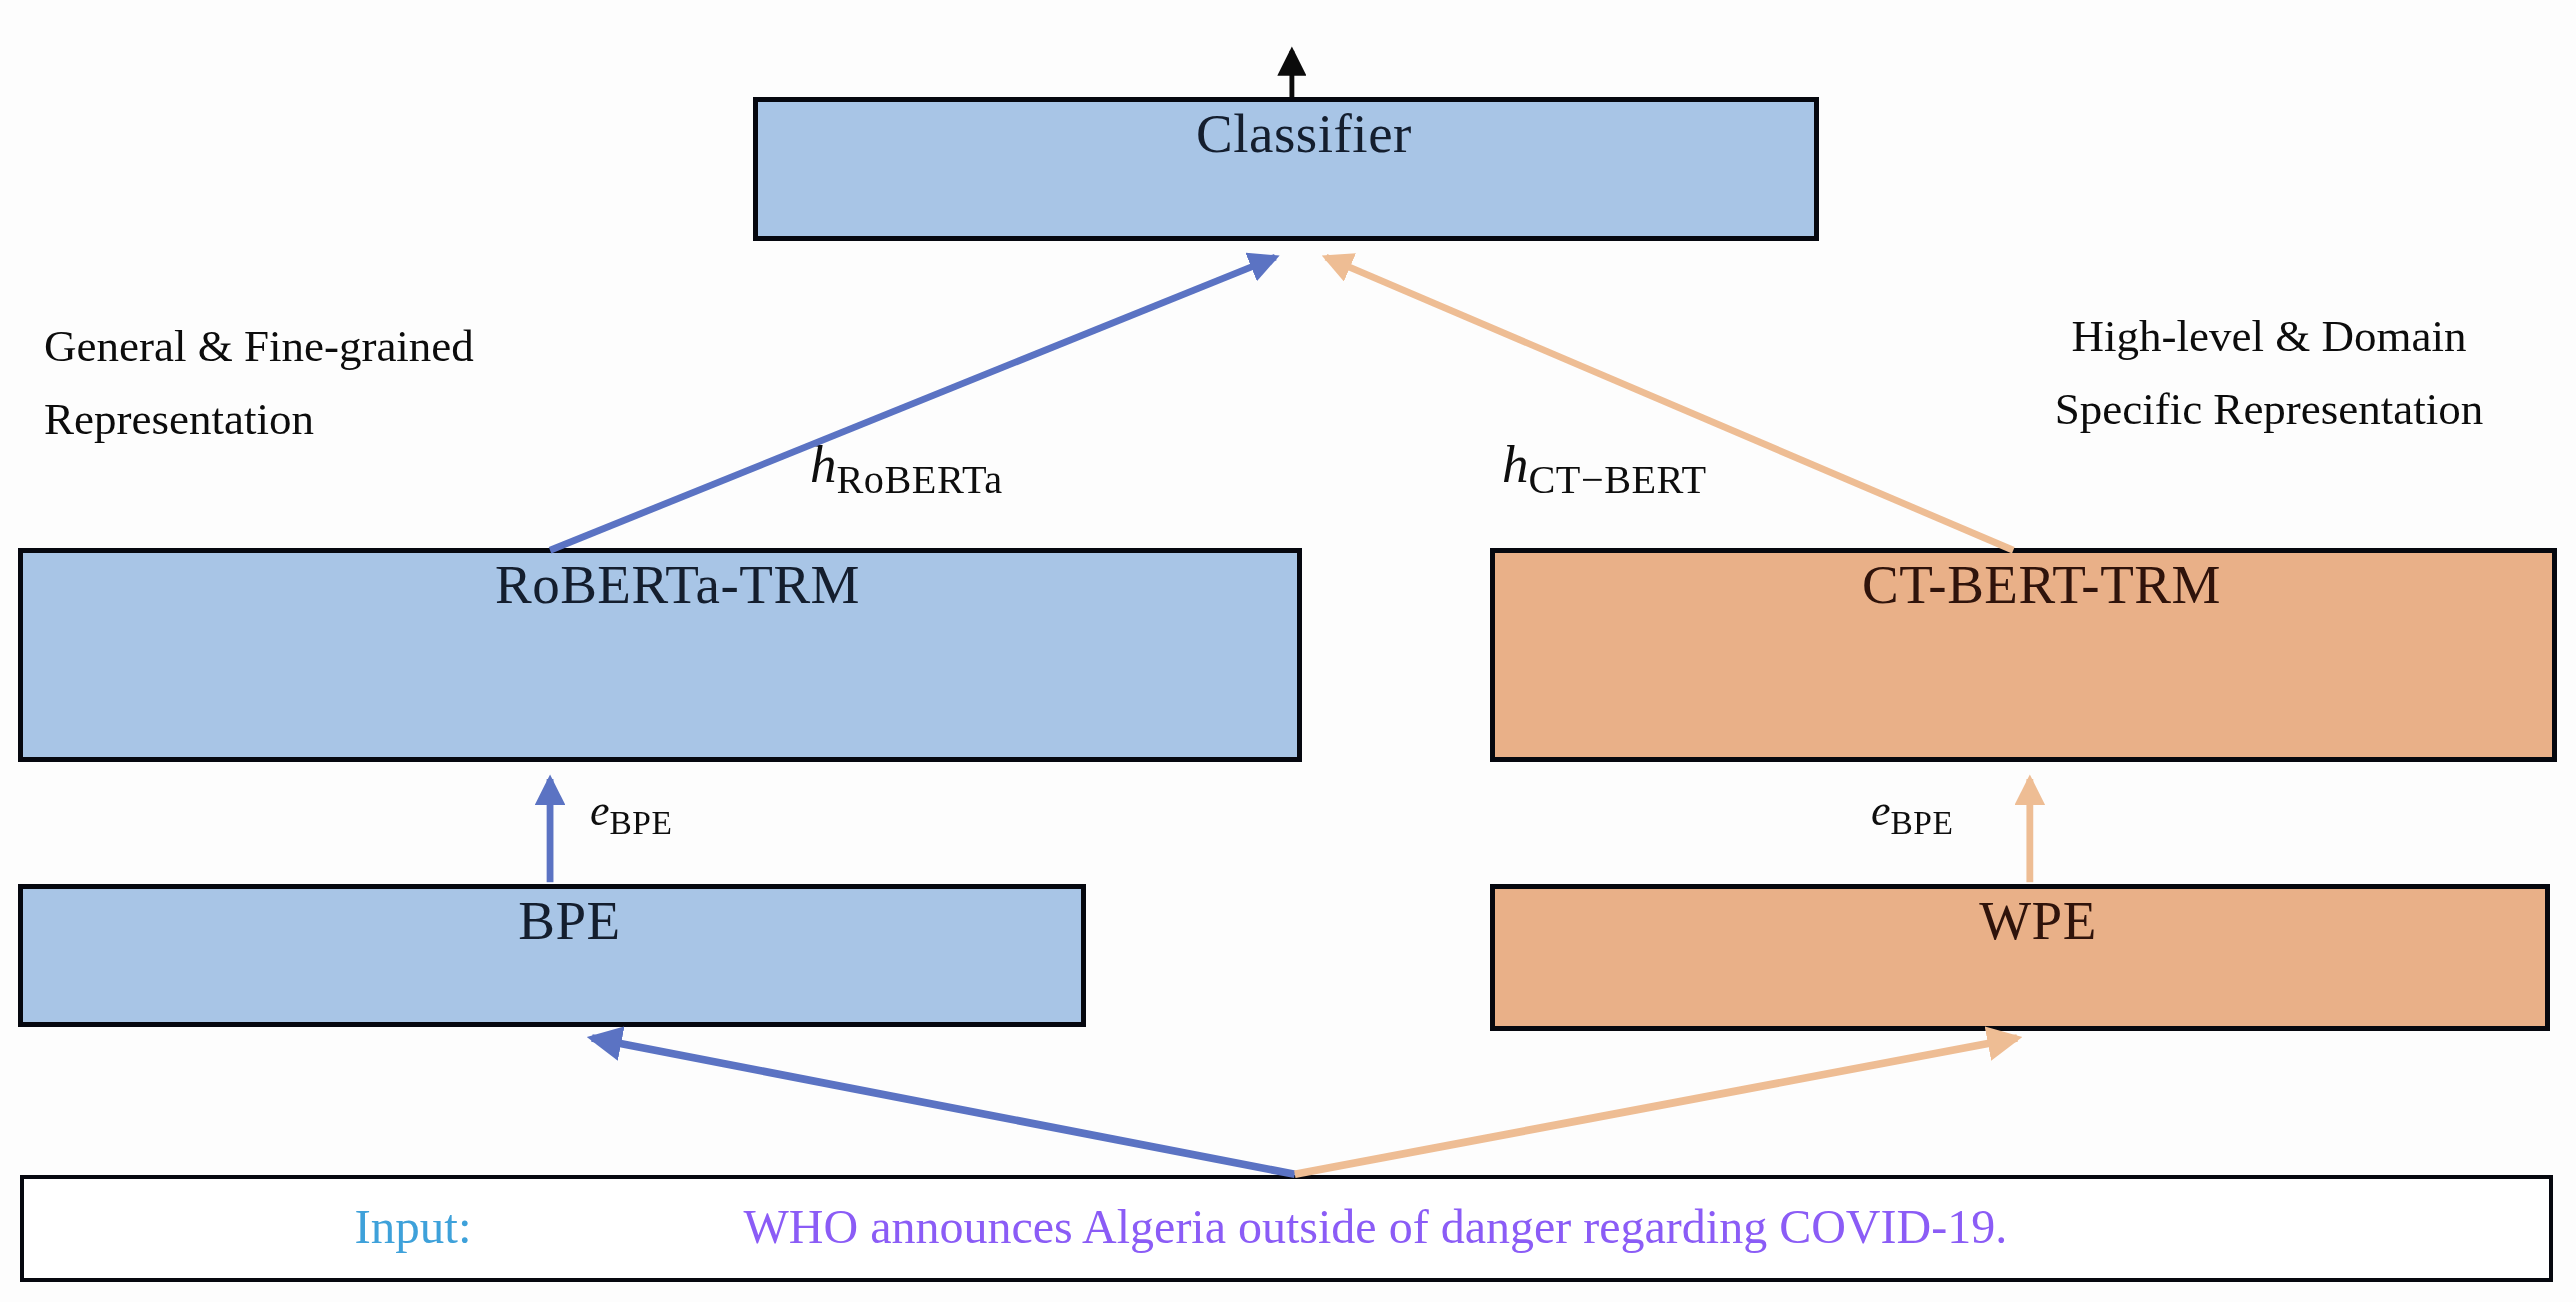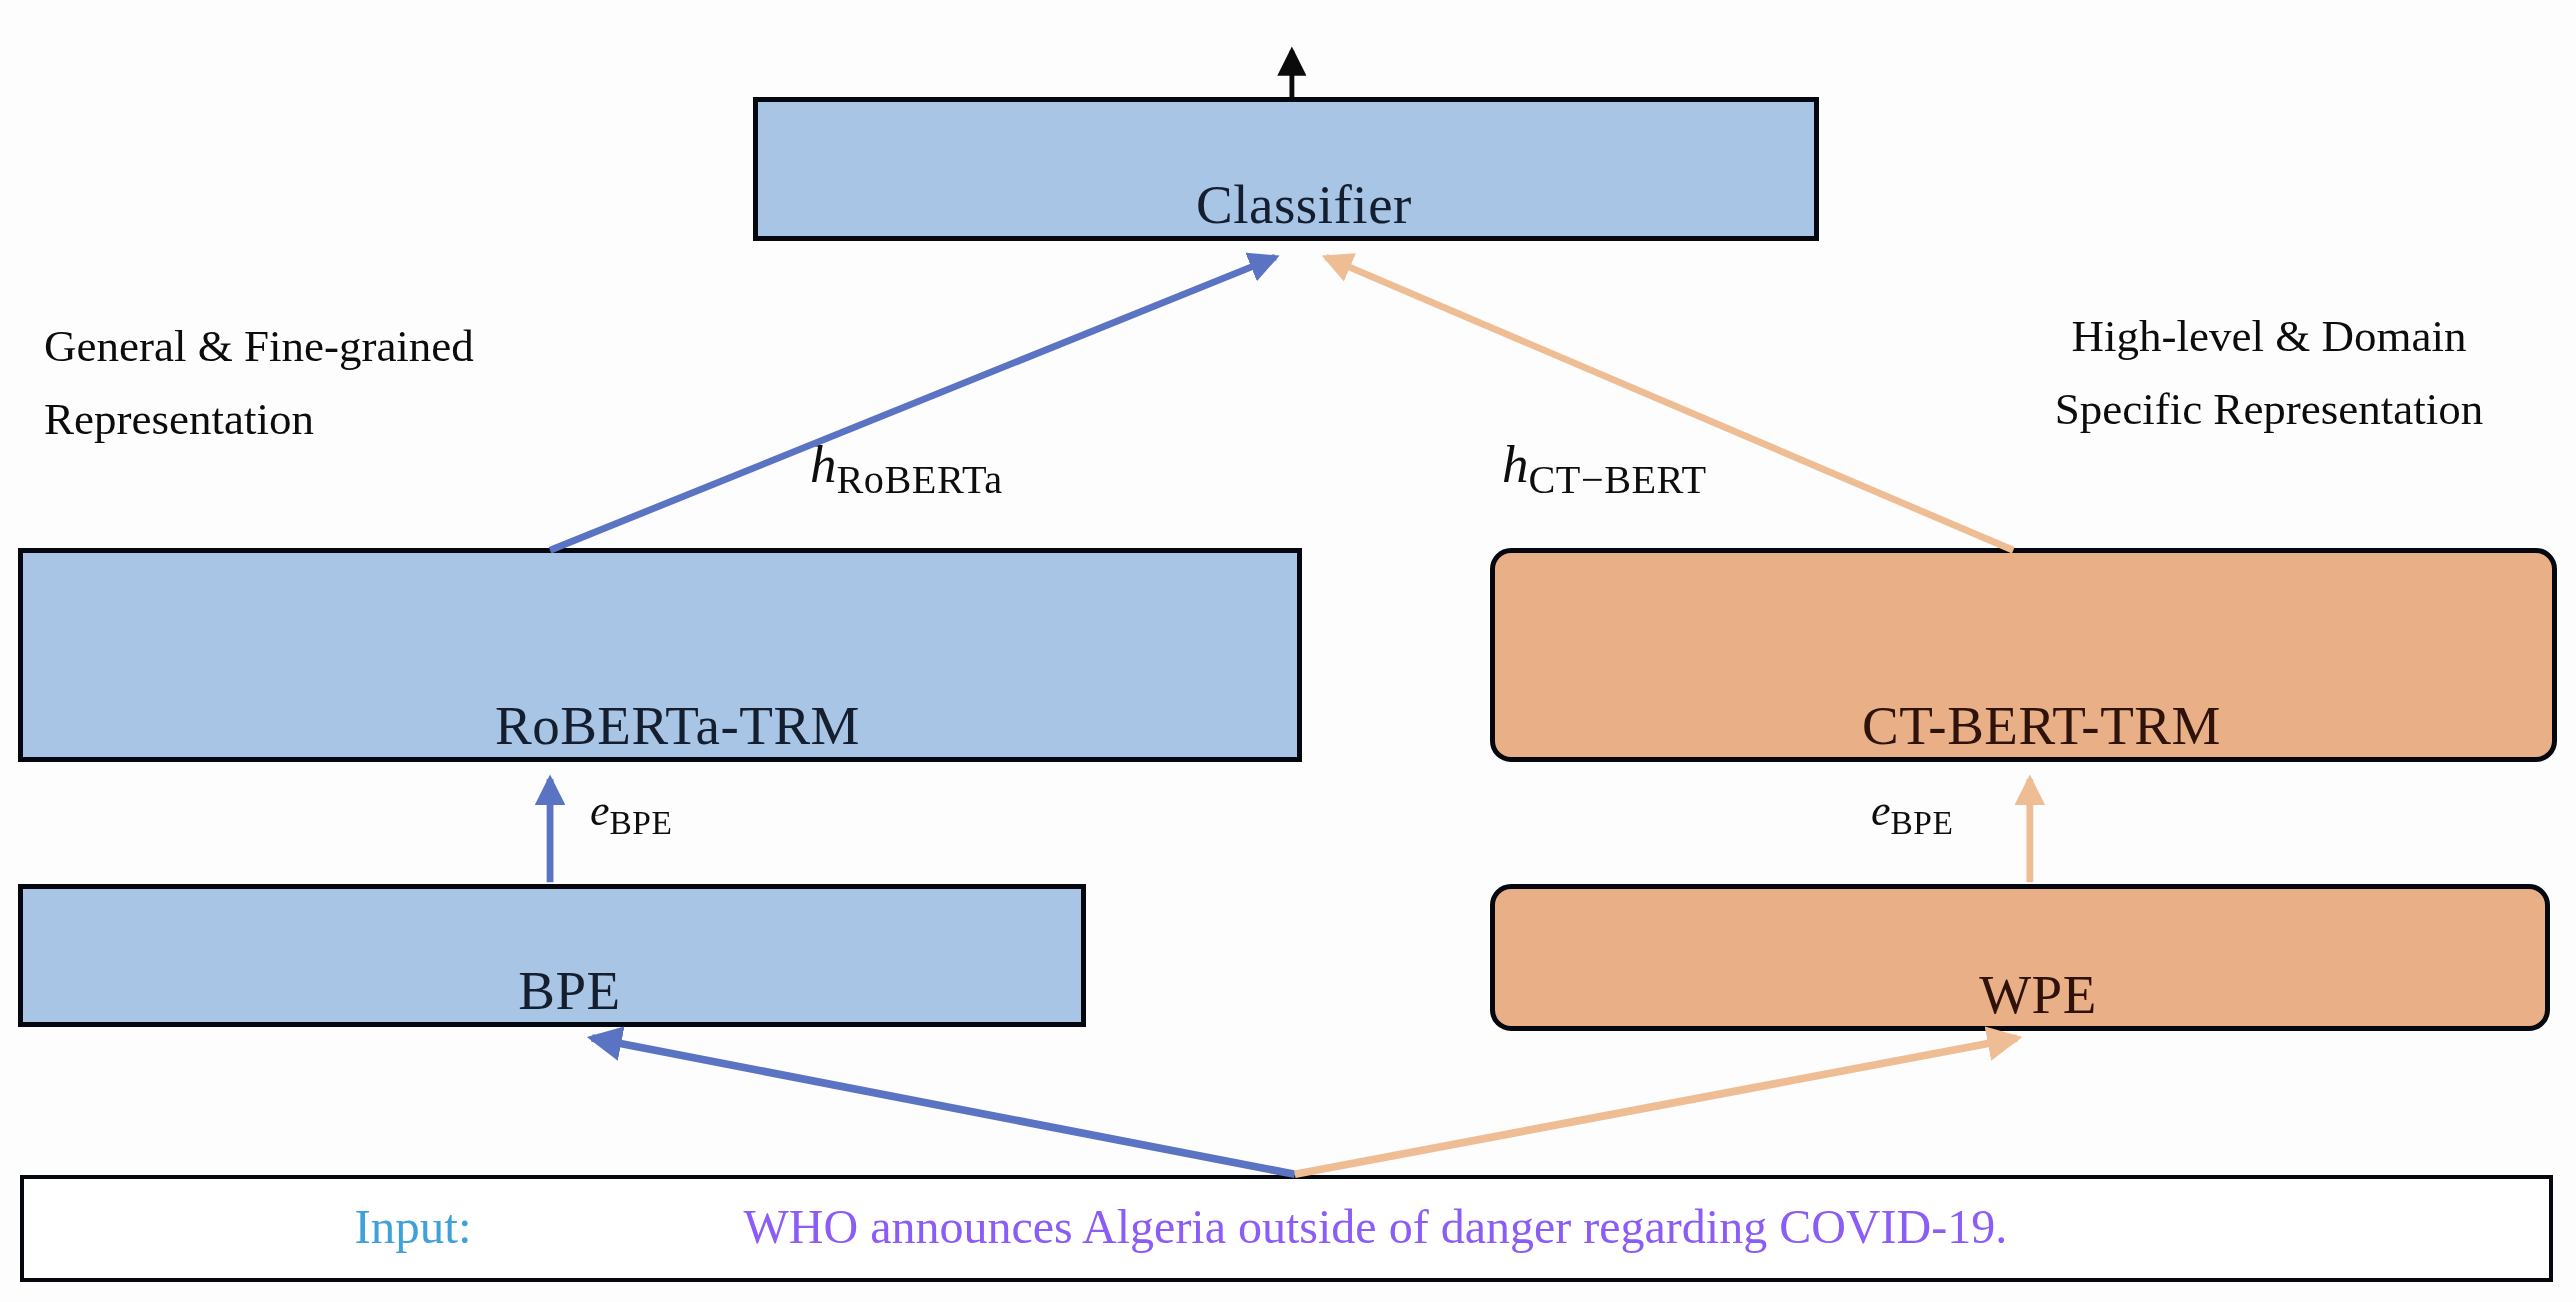--- a/index.html
+++ b/index.html
@@ -9,30 +9,30 @@
     height: 1303px;
     background: #fdfdfd;
     font-family: "Liberation Serif", serif;
     overflow: hidden;
   }
   .node {
     position: absolute;
     box-sizing: border-box;
     border: 5.8px solid var(--border, #06080f);
     display: flex;
-    align-items: flex-end;
+    align-items: flex-start;
     justify-content: center;
     padding-left: 36px;
   }
   .node .node-label {
     font-size: 55px;
     letter-spacing: 0.5px;
   }
   .blue-node   { background: var(--blue-fill, #a8c5e6);   color: var(--blue-text, #141e2e); }
-  .orange-node { background: var(--orange-fill, #e9b088); color: var(--orange-text, #2f130b); border-radius: 21px; }
+  .orange-node { background: var(--orange-fill, #e9b088); color: var(--orange-text, #2f130b); }
 
   #classifier-box { left: 753px;  top: 97px; width: 1066px; height: 144px; }
   #roberta-box    { left: 17.5px;   top: 548px; width: 1284px; height: 214px; }
   #ctbert-box     { left: 1490px; top: 548px; width: 1067px; height: 214px; }
   #bpe-box        { left: 17.5px;   top: 884px; width: 1068px; height: 143px; }
   #wpe-box        { left: 1490px; top: 884px; width: 1060px; height: 147px; }
 
   #input-box {
     position: absolute;
     left: 19.5px; top: 1175px; width: 2533px; height: 107px;

